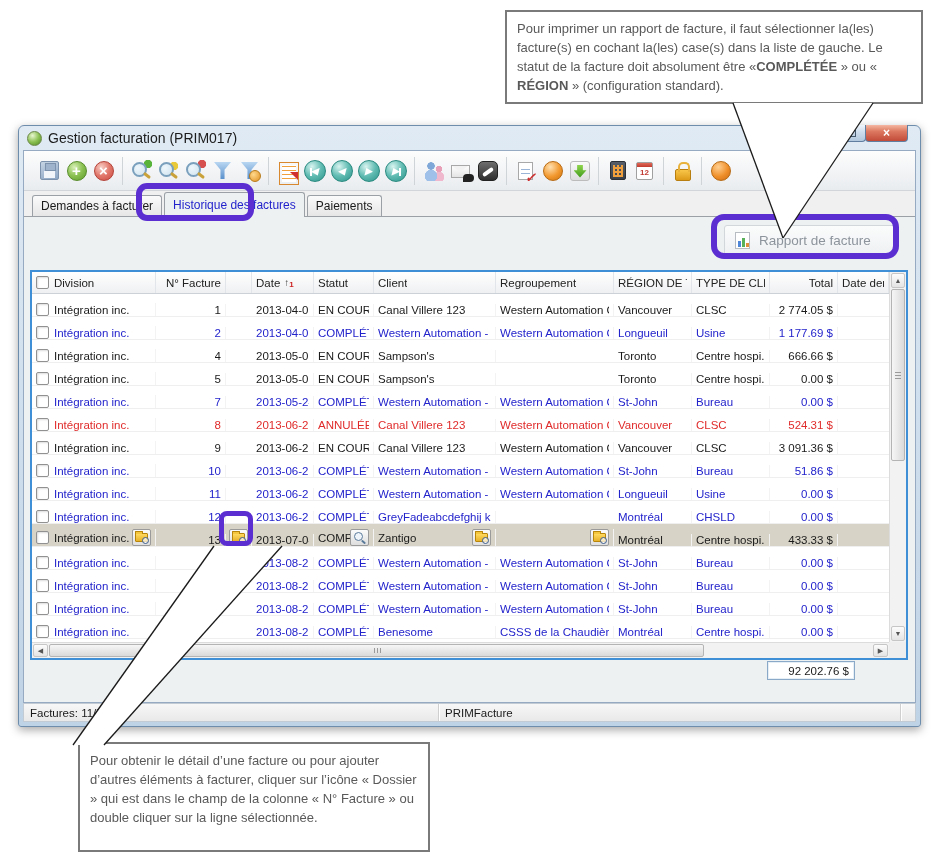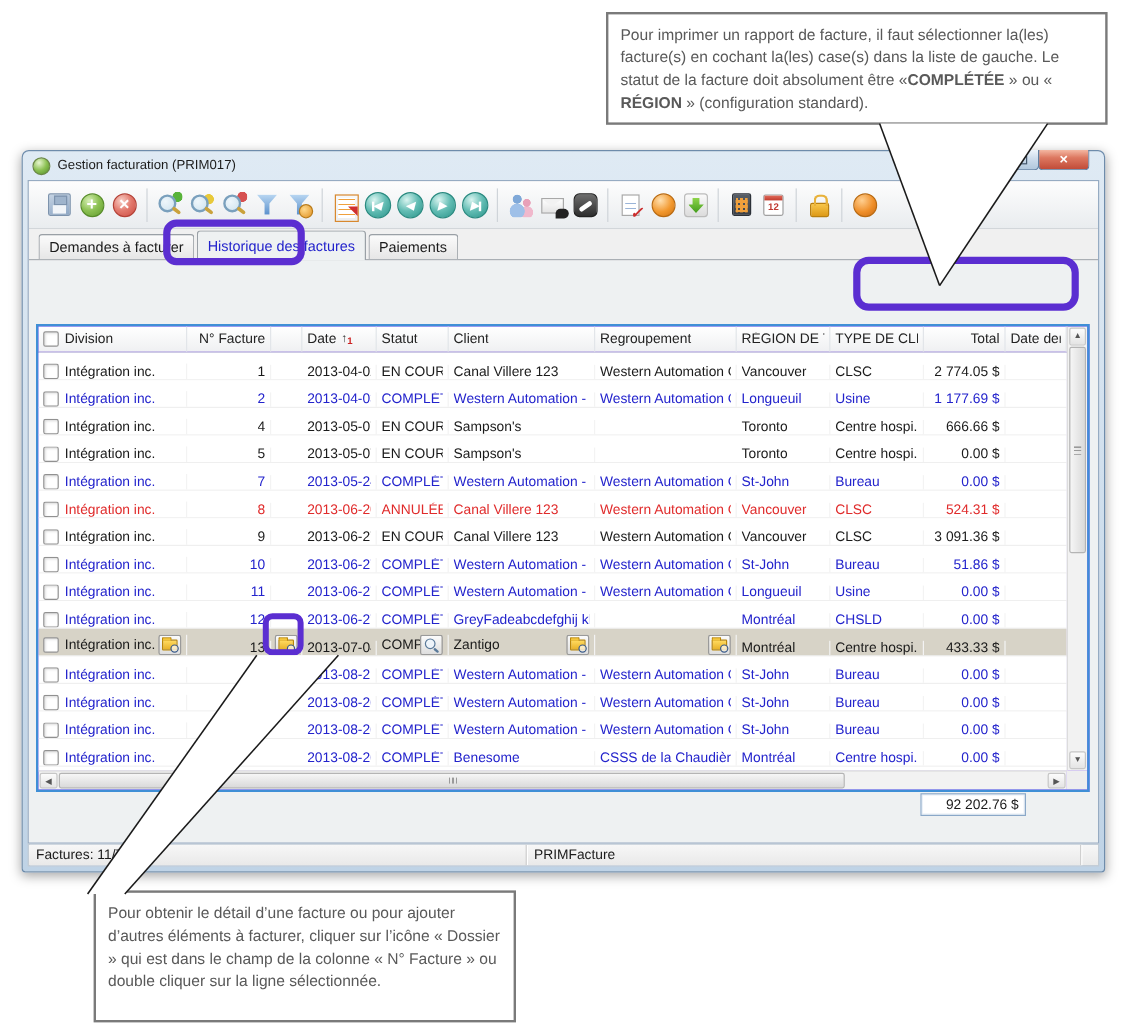--- a/index.html
+++ b/index.html
@@ -23,21 +23,21 @@
   
   #tails{position:absolute;left:0;top:0;width:937px;height:860px;z-index:60;pointer-events:none}
 
   
   .window{position:absolute;left:18px;top:125px;width:903px;height:602px;z-index:10;
     background:linear-gradient(#dfeaf4,#bfd3e6);border:1px solid #6e8cab;border-radius:6px 6px 3px 3px;
     box-shadow:0 3px 10px rgba(0,0,0,.35)}
   .titlebar{position:absolute;left:0;top:0;right:0;height:24px;display:flex;align-items:center;padding-left:8px}
   .app-icon{width:15px;height:15px;border-radius:50%;margin-right:6px;
     background:radial-gradient(circle at 35% 28%,#e8f6d0,#8cc153 50%,#4f8a25);border:1px solid #6b8747}
-  .title-text{font-size:11px;color:#1c1c1c}
+  .title-text{font-size:14px;color:#1c1c1c}
   .wc{position:absolute;top:-1px;right:12px;display:flex;z-index:5}
   .wcb{width:29px;height:17px;border:1px solid #5f7ea0;border-top:none;border-radius:0 0 4px 4px;
     background:linear-gradient(#eef5fc,#cddcec 45%,#b2c8dd);display:flex;align-items:center;justify-content:center;
     color:#44586c;margin-left:-1px;font-size:10px;font-weight:bold}
   .wcb .maxg{width:8px;height:7px;border:1px solid #44586c;background:transparent}
   .wcb.close{width:43px;color:#fff;background:linear-gradient(#f4b7a2,#dd7860 40%,var(--close-red,#c14b38));font-size:12px}
 
   .win-client{position:absolute;left:4px;right:4px;top:24px;bottom:23px;background:#f0f0f0;border:1px solid #96abc2;overflow:hidden}
 
   
@@ -123,21 +123,21 @@
   .content{position:absolute;left:0;right:0;top:66px;bottom:0;background:#eef1f2}
   .rptbtn{position:absolute;left:700px;top:8px;width:173px;height:31px;display:flex;align-items:center;gap:9px;
     background:linear-gradient(#fbfcfc,#edf0f2);border:1px solid #d2d7db;border-radius:3px;padding:0 10px;
     color:#8d949c;font-size:13.5px;white-space:nowrap}
   .rpt-ic{width:15px;height:17px;background:#fff;border:1px solid #b6bcc2;position:relative;flex:0 0 auto}
   .rpt-ic::after{content:"";position:absolute;inset:0;background-repeat:no-repeat;
     background-image:linear-gradient(#4f86d8,#4f86d8),linear-gradient(#58b058,#58b058),linear-gradient(#e08f3c,#e08f3c);
     background-size:3px 6px,3px 9px,3px 4px;background-position:2px 8px,6px 5px,10px 10px}
 
   
-  .grid{position:absolute;left:6px;top:53px;width:878px;height:390px;border:2px solid var(--table-border-blue,#3f8fd6);background:#8b5cf6;overflow:hidden}
+  .grid{position:absolute;left:6px;top:53px;width:878px;height:390px;border:2px solid var(--table-border-blue,#3f8fd6);background:#f9a8d4;overflow:hidden}
   .thead{display:flex;height:22px;margin-right:17px;background:linear-gradient(#ffffff,#eff0f2);border-bottom:1px solid #ccd1d7}
   .hcell{display:flex;align-items:center;padding:0 4px;font-size:11.5px;color:#222;border-right:1px solid #e2e5e9;
     overflow:hidden;white-space:nowrap;flex:0 0 auto;position:relative}
   .hlab{overflow:hidden;text-overflow:clip;white-space:nowrap}
   .sort{margin-left:4px;font-size:10px;color:#333;font-weight:bold;display:flex;align-items:flex-start}
   .sort i{font-style:normal;color:#cc2222;font-size:8px;margin-top:3px}
   .tbody{position:absolute;left:0;top:22px;right:17px;bottom:16px;overflow:hidden;background:#fff}
   .trow{display:flex;height:23px;align-items:flex-end;border-bottom:1px solid #efefef;background:#fff}
   .trow.selected{background:var(--selected-row-bg,#d7d3c7)}
   .cell{display:flex;align-items:center;padding:0 4px;overflow:hidden;white-space:nowrap;border-right:1px solid #f3f3f3;
@@ -293,20 +293,24 @@
           <i class="ic ic-security"></i>
         </span>
       </div>
     <div class="tabstrip">
         <span class="tab">Demandes à facturer</span>
         <span class="tab active">Historique des factures</span>
         <span class="tab">Paiements</span>
       </div>
 
     <div class="content">
+      <div class="rptbtn">
+        <span class="rpt-ic"></span>
+        <span>Rapport de facture</span>
+      </div>
 
       <div class="grid">
         <div class="thead">
             <span class="hcell col-division">
               <span class="cb"></span>
               <span class="hlab">Division</span>
             </span>
             <span class="hcell col-num">
               <span class="hlab">N° Facture</span>
             </span>

